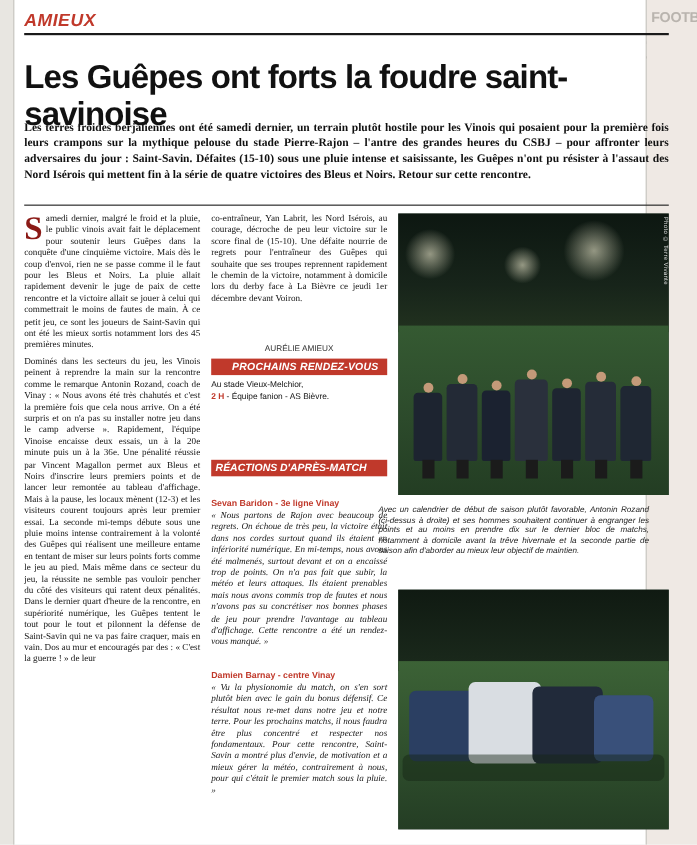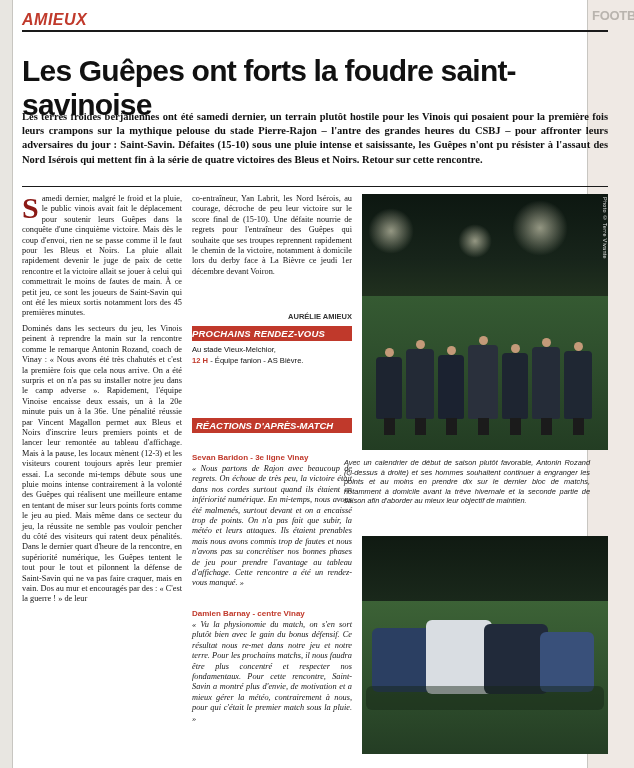--- a/index.html
+++ b/index.html
@@ -139,41 +139,41 @@
     font-size: 30px;
     line-height: 25px;
     padding: 1px 3px 0 0;
     color: #8b1a16;
   }
   .byline {
     position: absolute;
     left: 174px;
     top: 312px;
     width: 160px;
-    text-align: right;
-    font-family: "Liberation Sans", sans-serif;
-    font-weight: bold;
+    text-align: center;
+    font-family: "Liberation Sans", sans-serif;
+    font-weight: normal;
     font-size: 7.5px;
     color: #333;
   }
   
   .box-rdv {
     position: absolute;
     left: 174px;
     top: 326px;
     width: 160px;
   }
   .box-title {
     background: #c0392b;
     color: #fff;
     font-family: "Liberation Sans", sans-serif;
     font-weight: bold;
     font-style: italic;
     font-size: 9.5px;
-    padding: 2px 4px 2px 0;
+    padding: 2px 4px 2px 19px;
     letter-spacing: 0.2px;
   }
   .box-body {
     font-family: "Liberation Sans", sans-serif;
     font-size: 7.6px;
     line-height: 11px;
     color: #111;
     padding-top: 3px;
   }
   .box-body .ev { margin-bottom: 2px; }
@@ -311,21 +311,21 @@
       <p>co-entraîneur, Yan Labrit, les Nord Isérois, au courage, décroche de peu leur victoire sur le score final de (15-10). Une défaite nourrie de regrets pour l'entraîneur des Guêpes qui souhaite que ses troupes reprennent rapidement le chemin de la victoire, notamment à domicile lors du derby face à La Bièvre ce jeudi 1er décembre devant Voiron.</p>
     </div>
 
     <div class="byline">AURÉLIE AMIEUX</div>
 
     <div class="box-rdv">
       <div class="box-title">PROCHAINS RENDEZ-VOUS</div>
       <div class="box-body">
         <div class="venue">Au stade Vieux-Melchior,</div>
         <div class="ev">
-          <span class="time">12 H</span>
+          <span class="time">2 H</span>
           <span>- Équipe fanion - AS Bièvre.</span>
         </div>
       </div>
     </div>
 
     <div class="box-react">
       <div class="react-title">RÉACTIONS D'APRÈS-MATCH</div>
       <div class="speaker">Sevan Baridon - 3e ligne Vinay</div>
       <div class="quote">« Nous partons de Rajon avec beaucoup de regrets. On échoue de très peu, la victoire était dans nos cordes surtout quand ils étaient en infériorité numérique. En mi-temps, nous avons été malmenés, surtout devant et on a encaissé trop de points. On n'a pas fait que subir, la météo et leurs attaques. Ils étaient prenables mais nous avons commis trop de fautes et nous n'avons pas su concrétiser nos bonnes phases de jeu pour prendre l'avantage au tableau d'affichage. Cette rencontre a été un rendez-vous manqué. »</div>
       <div class="speaker">Damien Barnay - centre Vinay</div>

